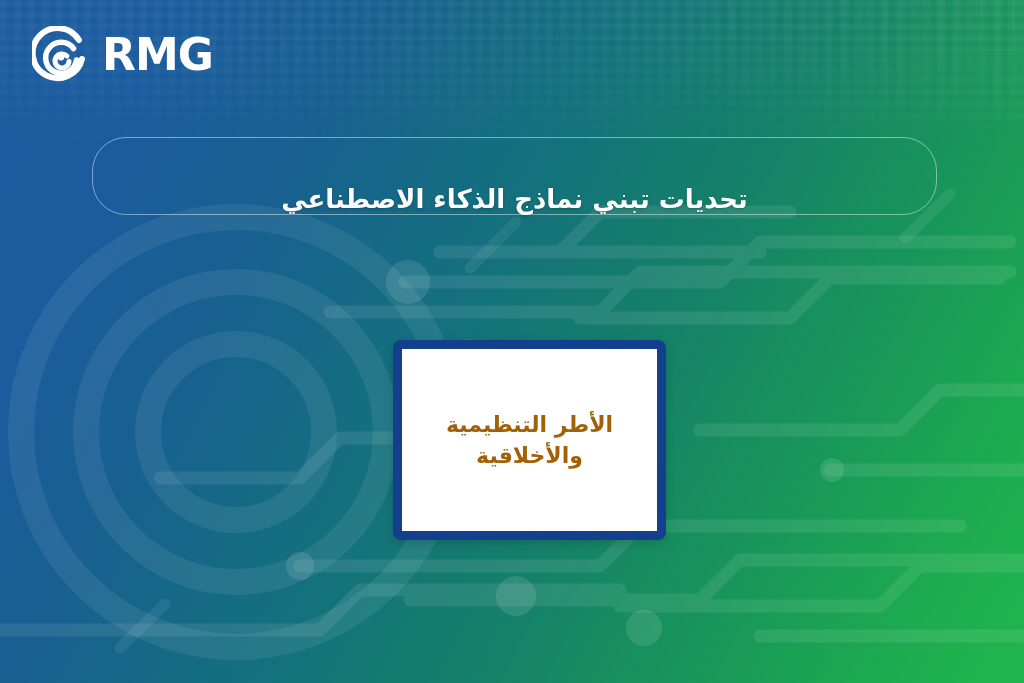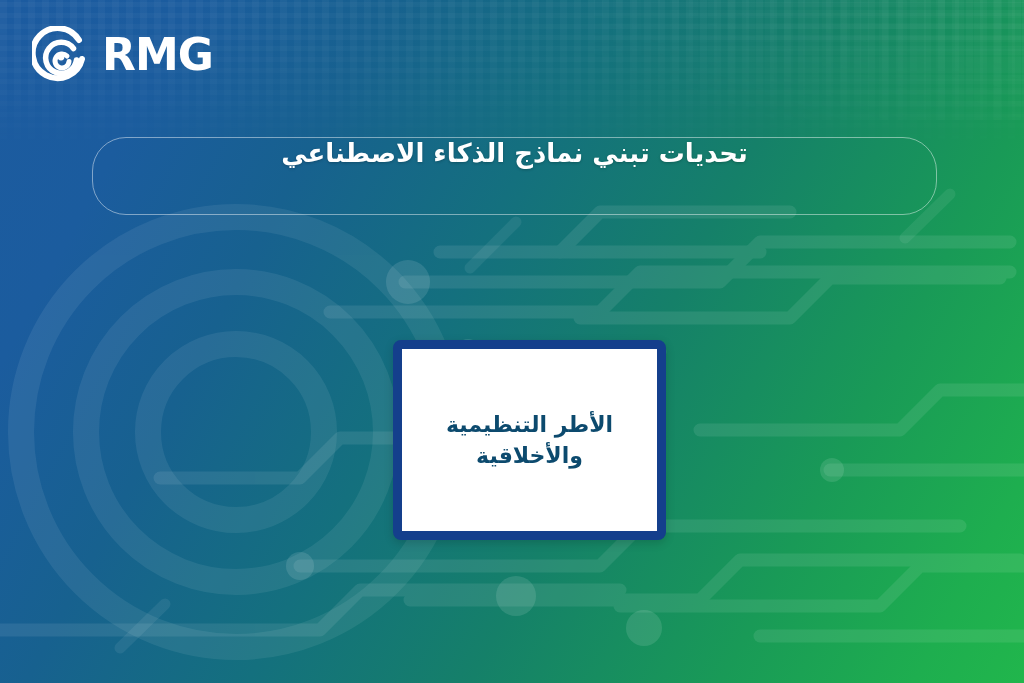--- a/index.html
+++ b/index.html
@@ -72,21 +72,21 @@
     letter-spacing:-1px;
     line-height:1;
   }
 
   
   .title-pill {
     position:absolute; left:92px; top:137px;
     width:845px; height:78px;
     border:1.5px solid rgba(255,255,255,.45);
     border-radius:34px;
-    display:flex; align-items:flex-start; justify-content:center;
+    display:flex; align-items:flex-end; justify-content:center;
   }
   .title-text {
     color:#ffffff;
     font-family:"DejaVu Sans", sans-serif;
     font-size:26px; font-weight:bold;
     text-align:center;
     direction:rtl;
     text-shadow:0 1px 3px rgba(0,0,0,.22);
   }
 
@@ -189,20 +189,20 @@
   </div>
 
   <div class="title-pill">
     <div class="title-text">تحديات تبني نماذج الذكاء الاصطناعي</div>
   </div>
 
   <div class="cards">
 
 
     <div class="card card-2 card-inner-round" style="border-color: rgb(20, 63, 140);">
-      <div class="card-label" style="color: #0c4a6e;">الأطر التنظيمية
+      <div class="card-label" style="color: #a16207;">الأطر التنظيمية
 والأخلاقية</div>
     </div>
 
 
   </div>
 
 </div>
 
 </body></html>

